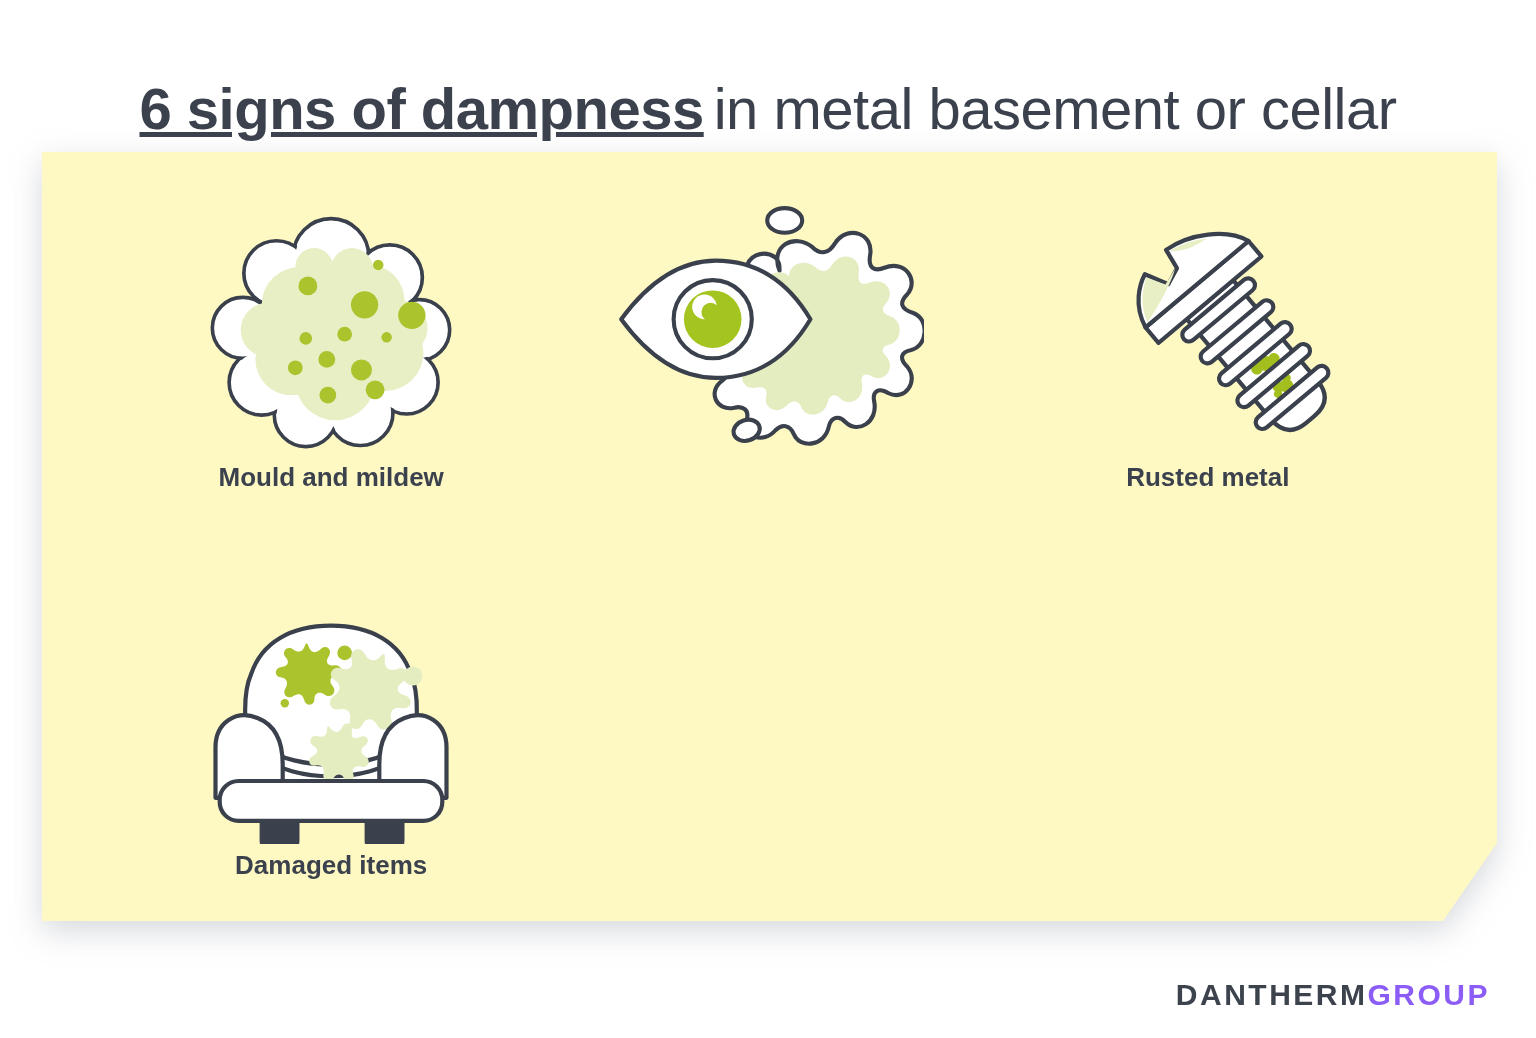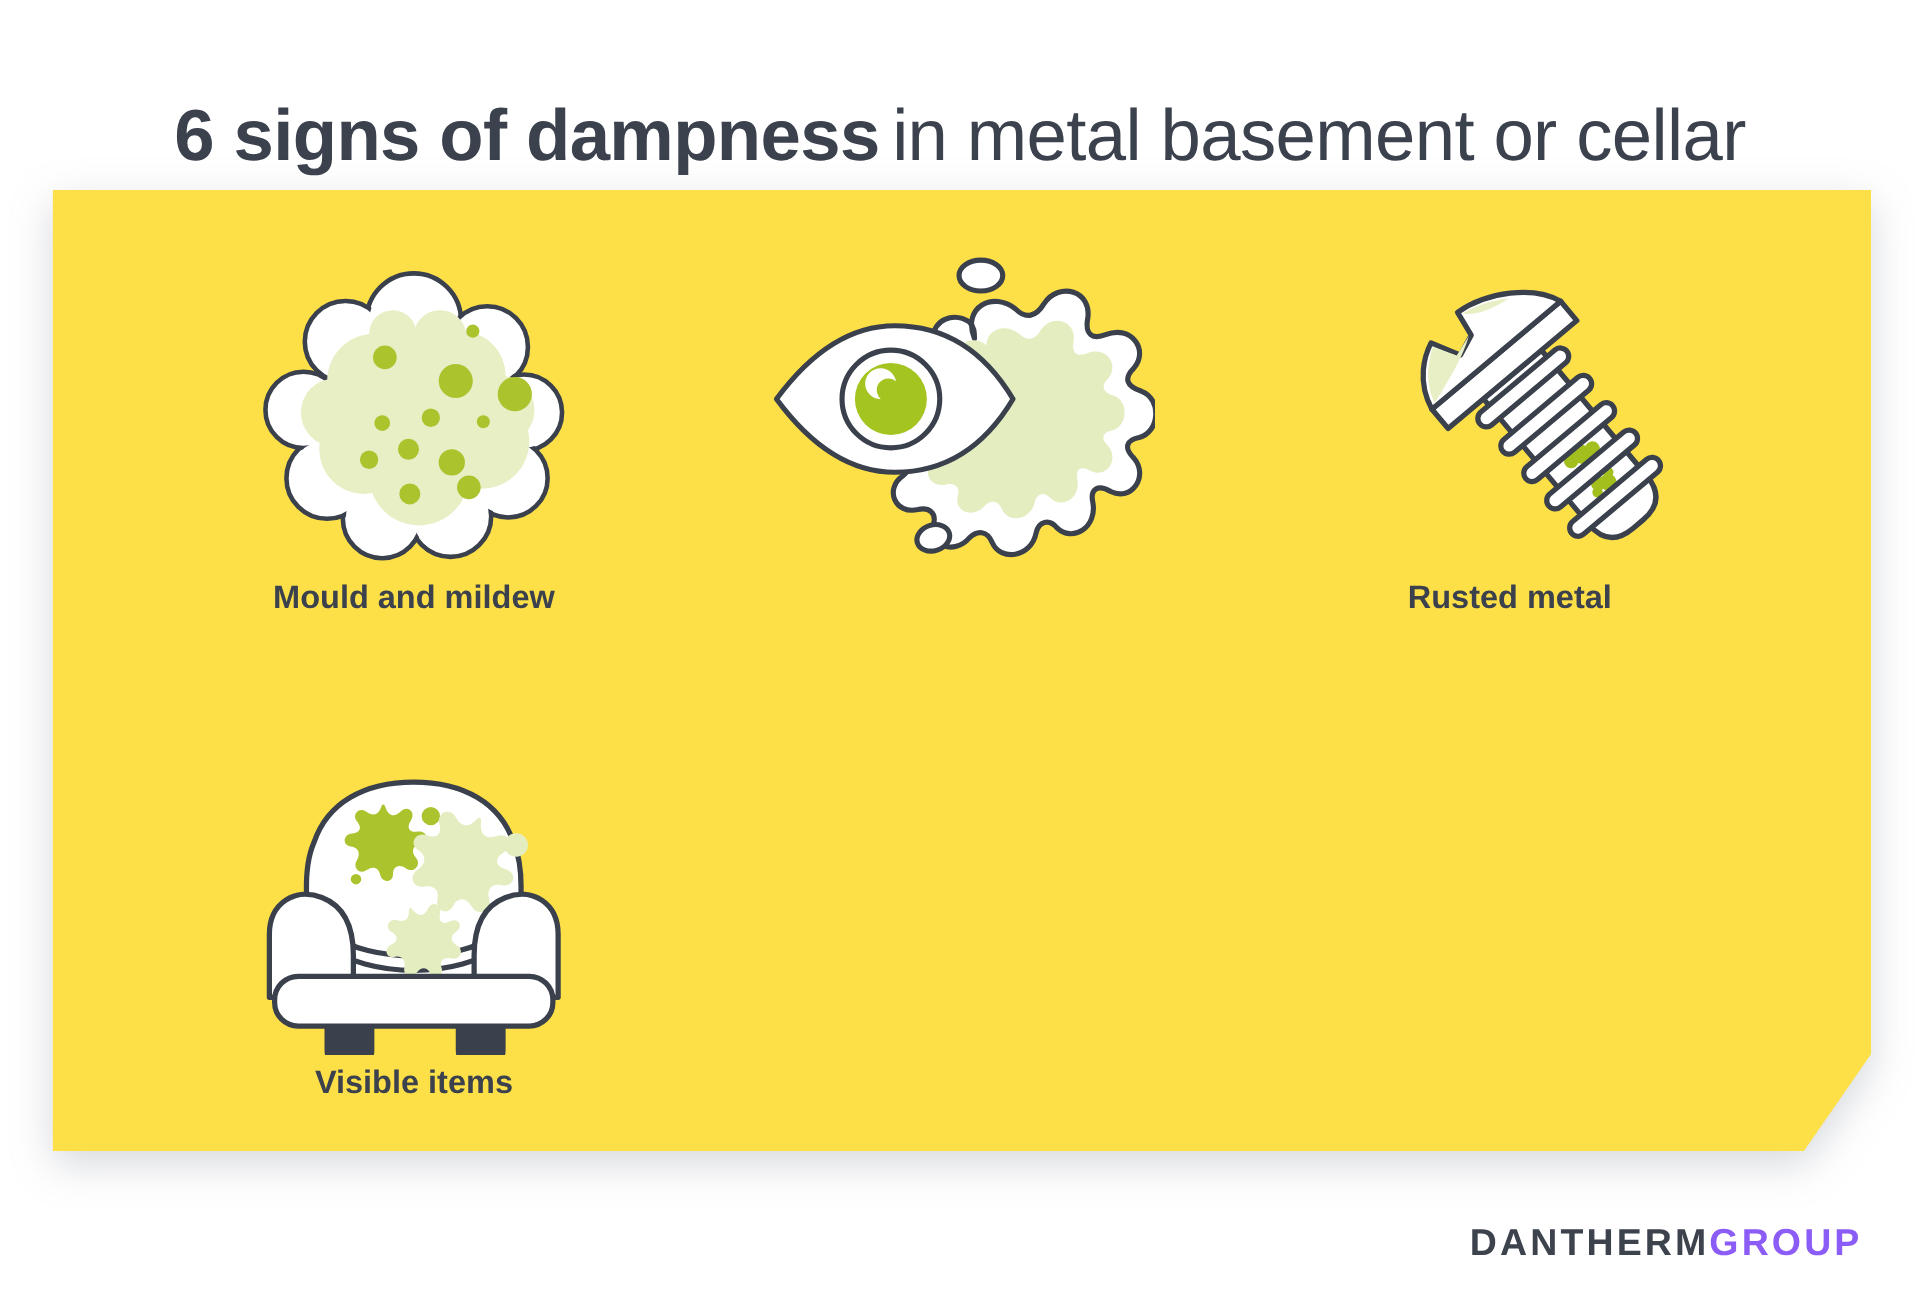--- a/index.html
+++ b/index.html
@@ -6,28 +6,28 @@
   body{
     width:1536px;height:1038px;position:relative;overflow:hidden;
     background:#ffffff;
     font-family:"Liberation Sans", sans-serif;
   }
   .title{
     position:absolute;top:36px;left:0;width:1536px;
     text-align:center;font-size:58px;color:#3b414d;white-space:nowrap;
     letter-spacing:-0.5px;
   }
-  .title .bold{font-weight:700;}
+  .title .bold{font-weight:700;text-decoration:underline;}
   .title .light{font-weight:400;margin-left:10px;}
   .card-wrap{
     position:absolute;left:42px;top:152px;width:1455px;height:769px;
     filter:drop-shadow(0 10px 16px rgba(120,126,138,0.30));
   }
   .card{
-    width:100%;height:100%;background:#fde047;
+    width:100%;height:100%;background:#fef9c3;
     clip-path:polygon(0 0,100% 0,100% calc(100% - 78px),calc(100% - 54px) 100%,0 100%);
     display:grid;grid-template-columns:repeat(3,1fr);
     padding:46px 70px 0 70px;box-sizing:border-box;row-gap:52px;
   }
   .cell{display:flex;flex-direction:column;align-items:center;}
   .iconbox{height:258px;display:flex;align-items:flex-end;justify-content:center;}
   .iconbox svg{height:252px;width:auto;display:block;}
   .label{
     margin-top:6px;font-size:26px;font-weight:700;color:#3b414d;
     text-align:center;white-space:nowrap;
@@ -180,19 +180,19 @@
         <circle cx="170" cy="176" r="5" fill="#e3edc0"></circle>
         <path d="M 10,196 L 10,148 C 10,124 30,112 50,120 C 68,127 74,144 74,164 L 74,196 Z" fill="#ffffff" stroke="#3a414c" stroke-width="4" stroke-linejoin="round"></path>
         <path d="M 230,196 L 230,148 C 230,124 210,112 190,120 C 172,127 166,144 166,164 L 166,196 Z" fill="#ffffff" stroke="#3a414c" stroke-width="4" stroke-linejoin="round"></path>
         <rect x="14" y="180" width="212" height="38" rx="18" fill="#ffffff" stroke="#3a414c" stroke-width="4"></rect>
         <g fill="#3a414c">
           <path d="M 52,218 L 52,236 C 52,246 58,250 68,250 L 74,250 C 84,250 90,246 90,236 L 90,218 Z"></path>
           <path d="M 152,218 L 152,236 C 152,246 158,250 168,250 L 174,250 C 184,250 190,246 190,236 L 190,218 Z"></path>
         </g>
       </svg>
     </div>
-    <div class="label">Visible items</div>
+    <div class="label">Damaged items</div>
   </div>
 
 </div>
 </div>
 
 <div class="logo"><span class="primary">DANTHERM</span><span class="secondary">GROUP</span></div>
 
 </body></html>

